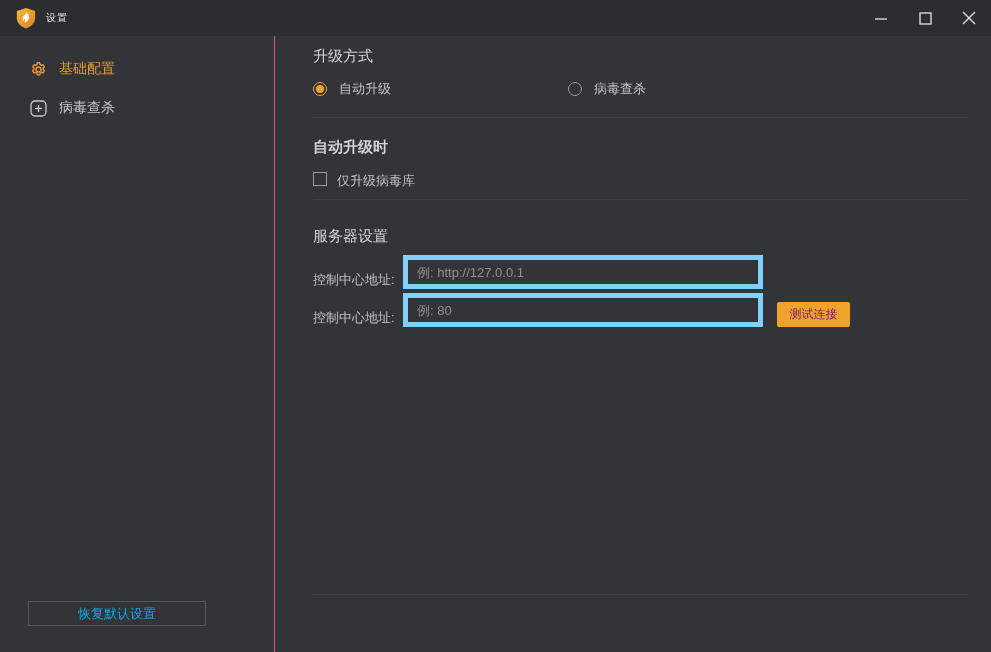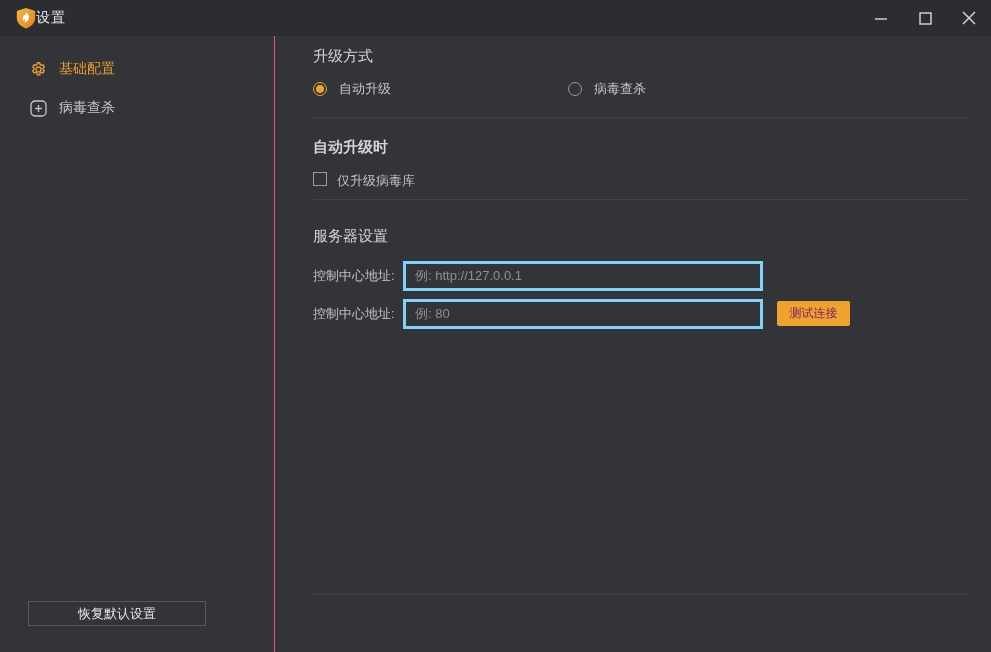--- a/index.html
+++ b/index.html
@@ -9,21 +9,21 @@
     background:#35363a; overflow:hidden; color:#c4c5c7;
   }
   .window { width:991px; height:652px; display:flex; flex-direction:column; background:#333438; }
 
   
   .titlebar {
     height:36px; flex:0 0 36px; background:#2c2d31;
     display:flex; align-items:center; padding:0 0 0 16px;
   }
   .logo { width:20px; height:22px; display:block; }
-  .app-title { color:#e9e9ea; font-size:14px; letter-spacing:1px; }
+  .app-title { color:#e9e9ea; font-size:10px; margin-left:10px; letter-spacing:1px; }
   .win-controls { margin-left:auto; display:flex; align-items:center; height:100%; }
   .win-btn {
     width:44px; height:36px; display:flex; align-items:center; justify-content:center;
     cursor:pointer;
   }
   .win-btn svg { display:block; }
 
   
   .app-body { flex:1; display:flex; min-height:0; }
 
@@ -33,21 +33,21 @@
     border-right:1px solid #ec4899; padding-top:20px;
   }
   .side-item {
     display:flex; align-items:center; height:26px; padding-left:30px;
     margin-bottom:13px; cursor:pointer; font-size:14px; color:#c6c7c9;
   }
   .side-item .s-icon { width:17px; height:17px; margin-right:12px; display:flex; align-items:center; justify-content:center; }
   .side-item.active { color:#e69b30; }
   .restore-btn {
     position:absolute; left:28px; bottom:26px; width:178px; height:25px;
-    background:transparent; border:1px solid #57585c; color:#e5e5e5;
+    background:transparent; border:1px solid #57585c; color:#0ea5e9;
     font-size:13px; font-family:inherit; cursor:pointer; line-height:23px; text-align:center;
   }
 
   
   .main {
     flex:1; display:flex; flex-direction:column;
     padding:10px 23px 0 38px; height:616px;
   }
   .sec-heading { font-size:15px; line-height:20px; color:#d3d4d6; }
   .divider { height:1px; background:#414247; width:100%; flex:0 0 1px; }
@@ -65,26 +65,26 @@
   .radio-label { margin-left:12px; font-size:13px; color:#c2c3c5; }
 
   .div-1 { margin-top:20px; }
   .h-2 { margin-top:19px;font-weight:bold; }
   .check-row { display:flex; align-items:flex-start; margin-top:15px; height:16px; cursor:pointer; }
   .checkbox { width:14px; height:14px; border:1px solid #9b9c9f; background:transparent; flex:0 0 14px; }
   .check-label { margin-left:10px; font-size:13px; color:#c2c3c5; }
   .div-2 { margin-top:11px; }
   .h-3 { margin-top:26px; }
 
-  .form-row { display:flex; align-items:center; height:27px; }
+  .form-row { display:flex; align-items:flex-end; height:27px; }
   .form-row.r1 { margin-top:16px; }
   .form-row.r2 { margin-top:11px; }
   .form-label { width:90px; font-size:13px; color:#bfc0c2; flex:0 0 90px; }
   .text-input {
-    width:360px; height:27px; background:#333438; border:3px solid #7dd3fc;
+    width:360px; height:27px; background:#333438; border:5px solid #7dd3fc;
     color:#7dd3fc; font-size:13px; padding:12px 9px; font-family:inherit; outline:none;
   }
   .text-input::placeholder { color:#8f9093; opacity:1; }
   .test-btn {
     margin-left:14px; width:73px; height:25px; background:#f0a32c; border:none;
     border-radius:2px; color:#701a75; font-size:12px; font-family:inherit; cursor:pointer;
   }
   .div-3 { margin-top:auto; }
   .bottom-space { height:57px; flex:0 0 57px; }
 </style>

